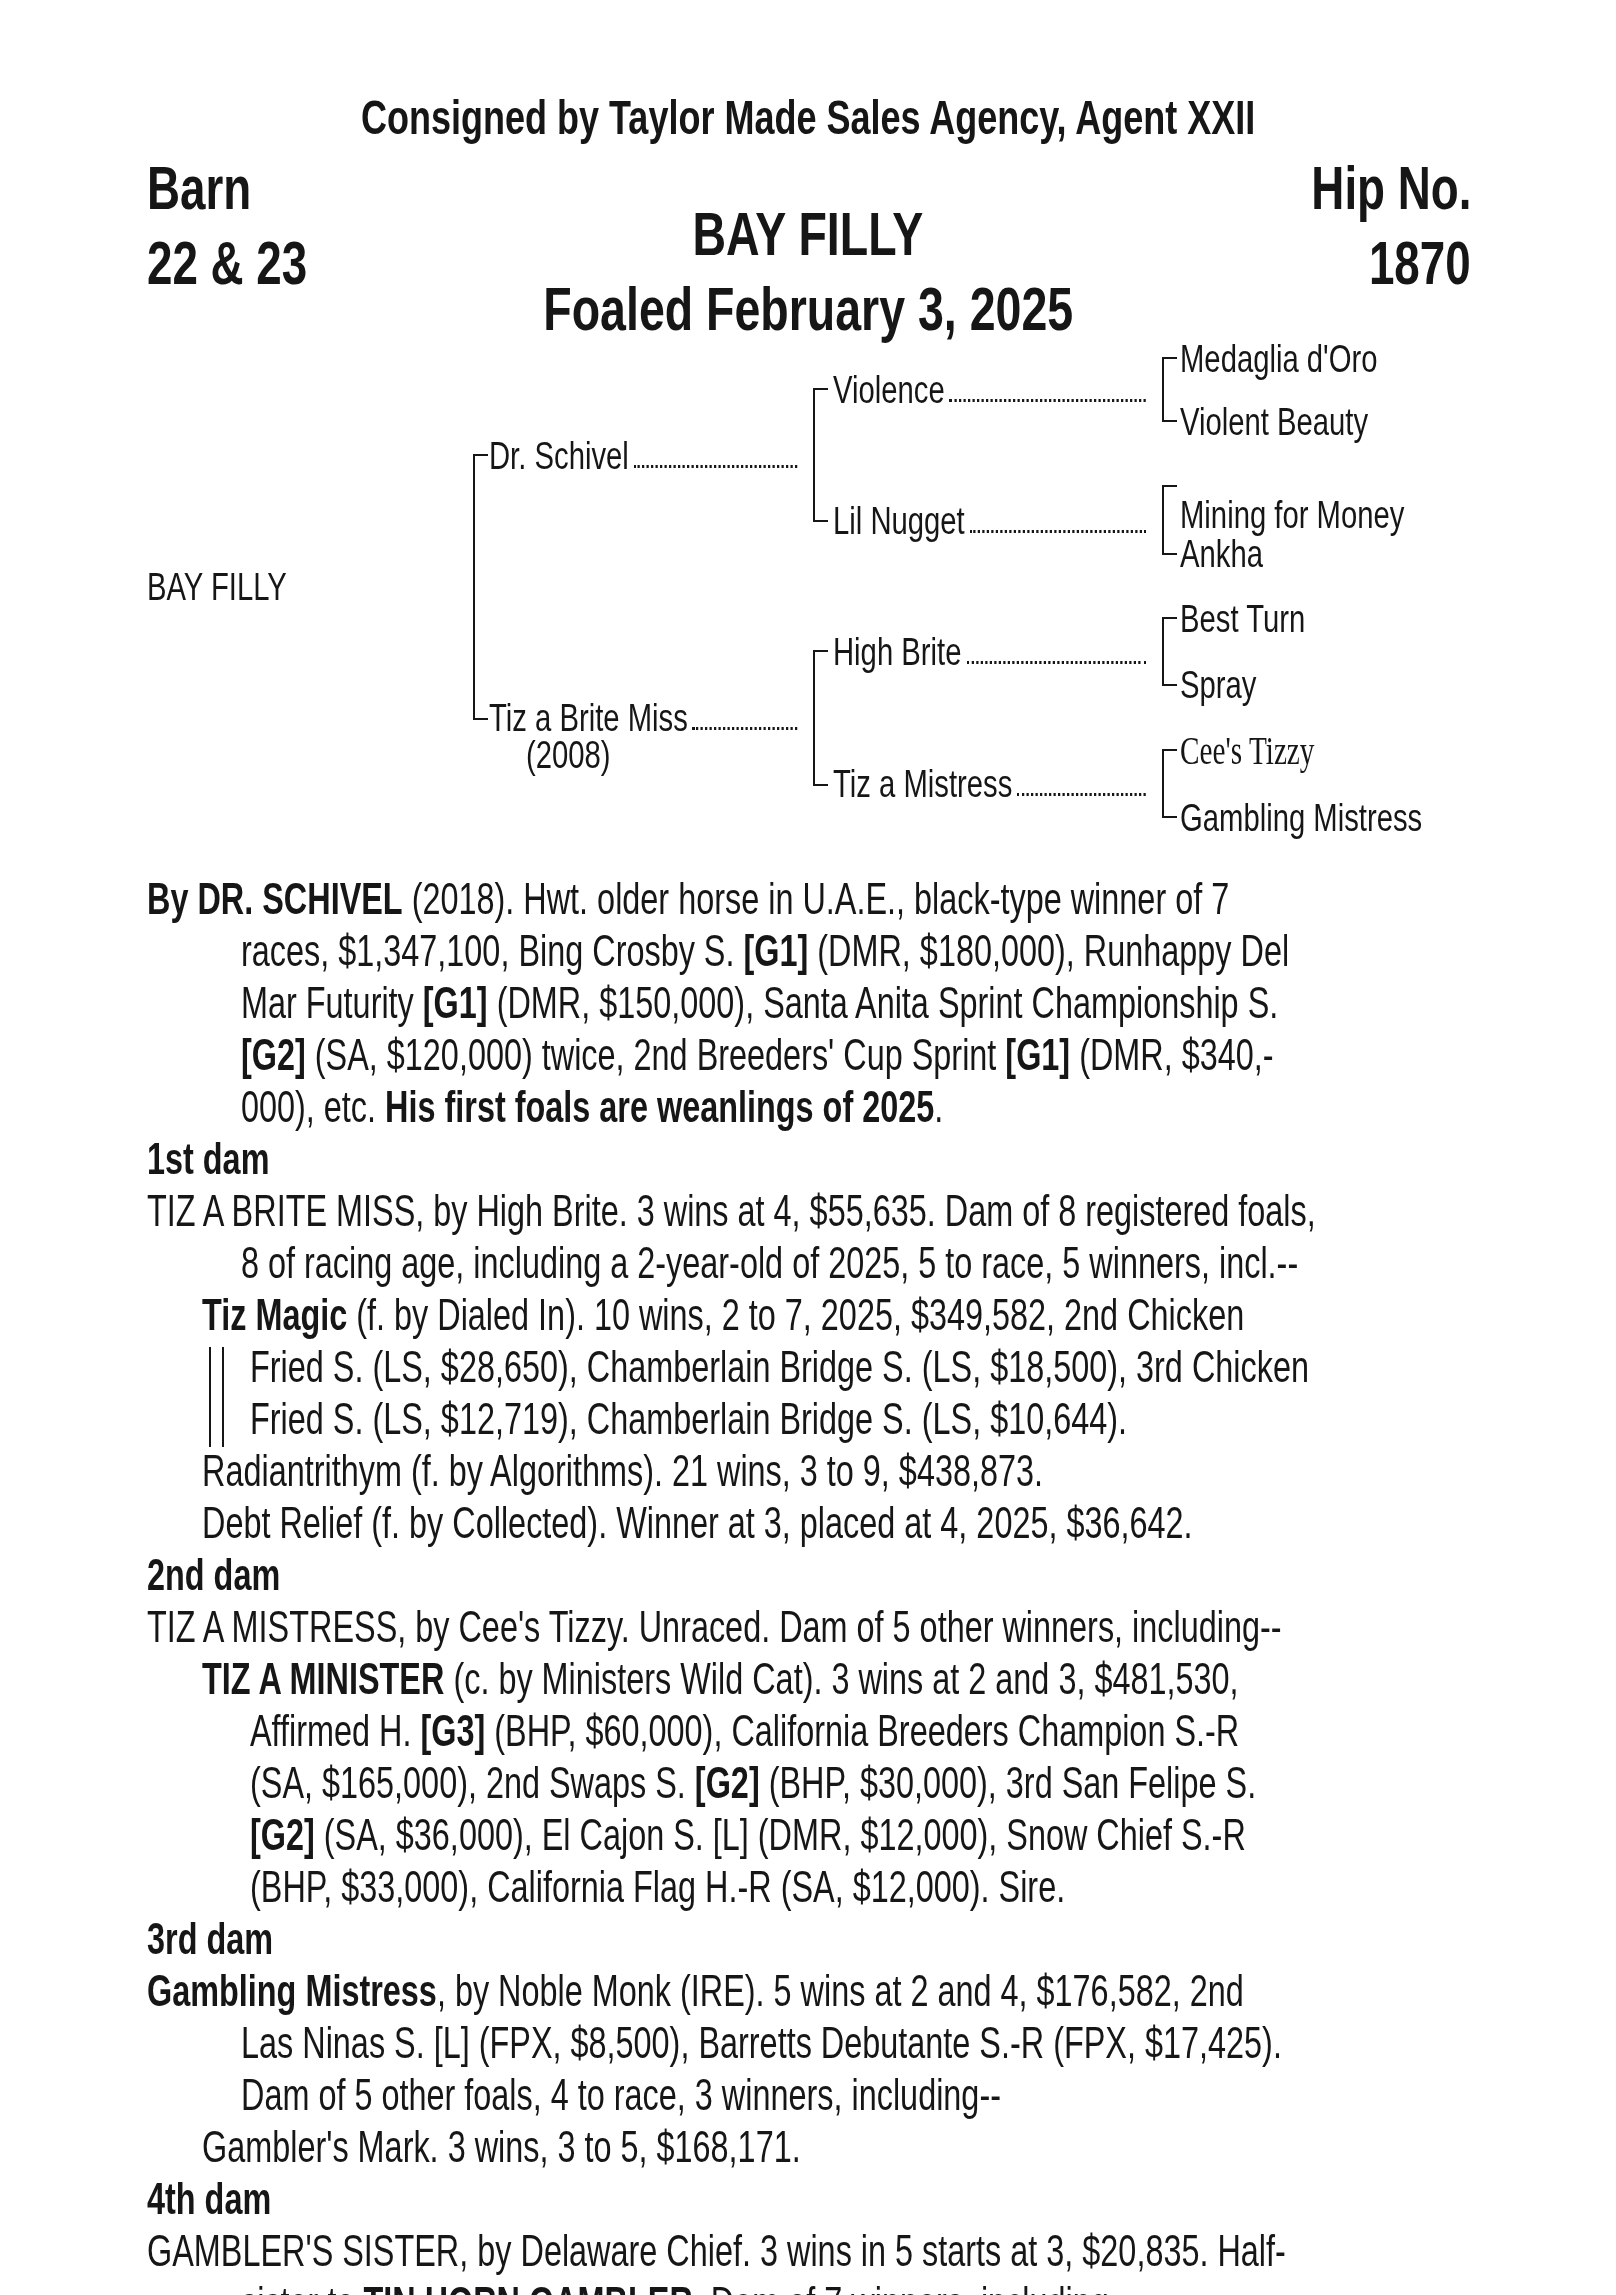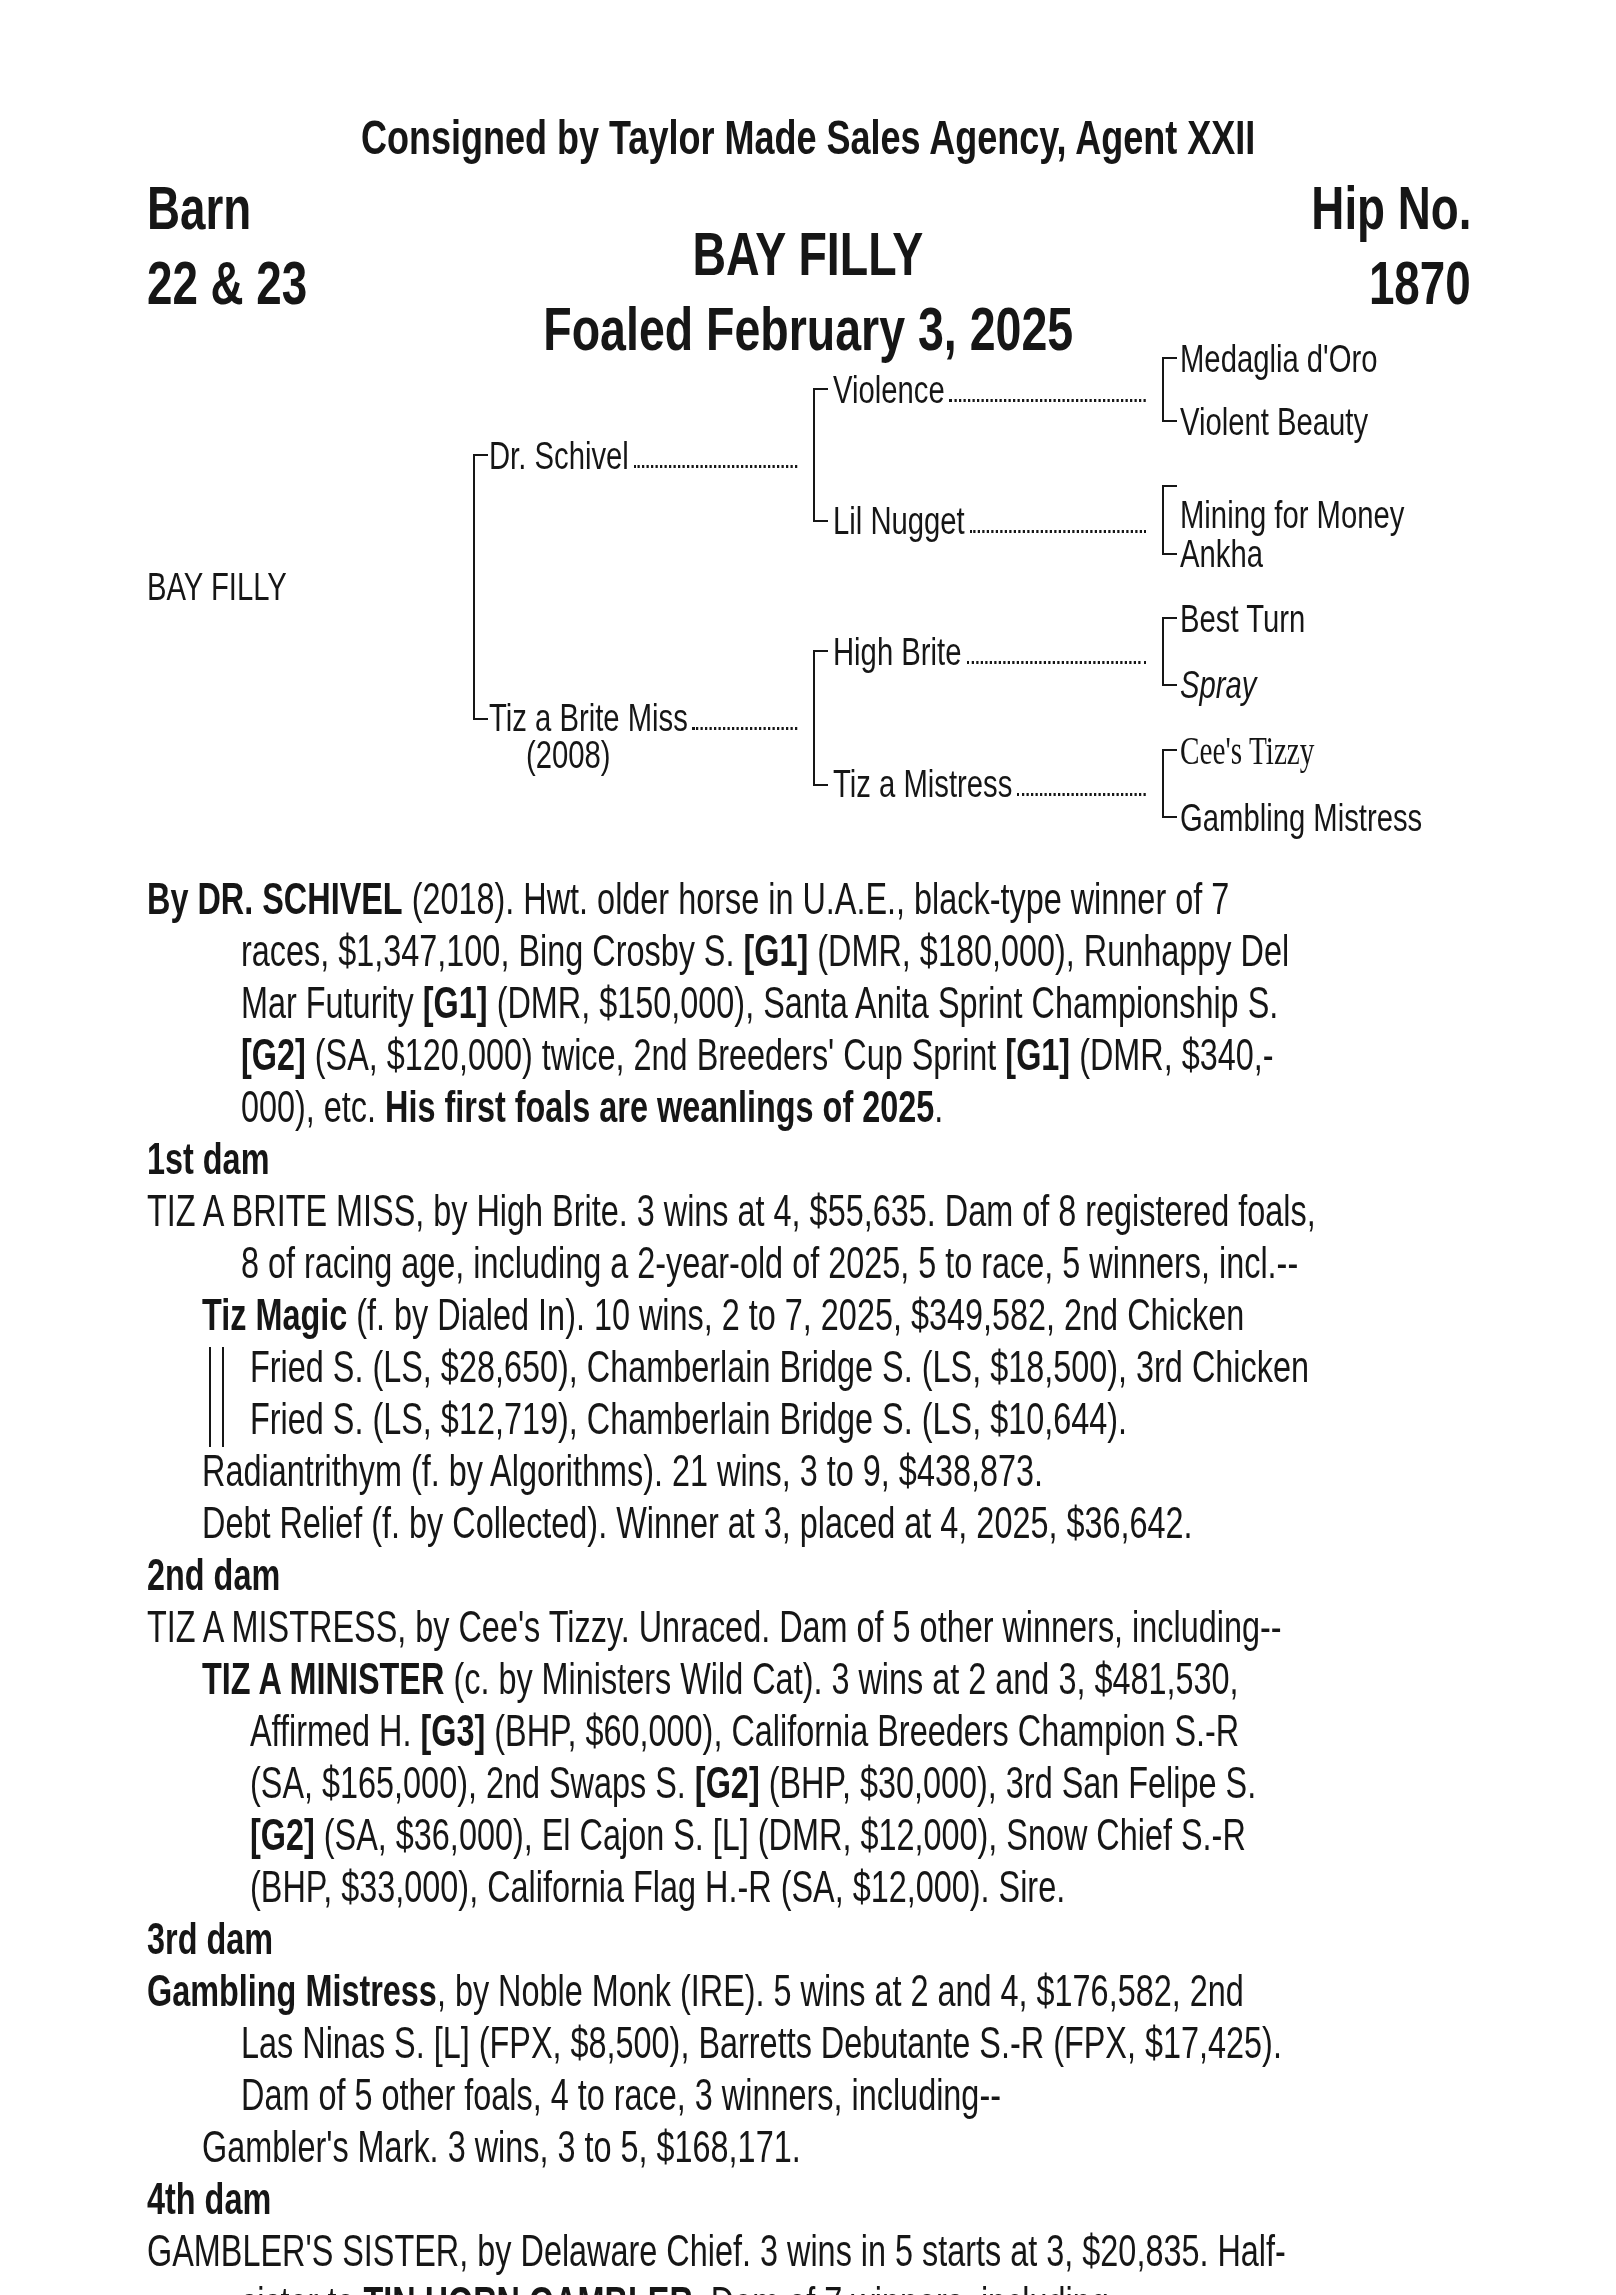--- a/index.html
+++ b/index.html
@@ -1,21 +1,21 @@
 <!DOCTYPE html>
 <html style="font-size:7.3px"><head>
 <meta charset="utf-8">
 <style>
   html,body{margin:0;padding:0;background:#ffffff;}
   body{
     width:1616px;height:3227px;position:relative;overflow:hidden;
     font-family:"Liberation Sans","DejaVu Sans",sans-serif;
     color:#161616;
   }
-  .abs{position:absolute;margin-top:20px;}
+  .abs{position:absolute;}
   
   .cl{display:inline-block;transform:scaleX(.75);transform-origin:0 0;white-space:nowrap;}
   .cc{display:inline-block;transform:scaleX(.75);transform-origin:50% 0;white-space:nowrap;}
   .cr{display:inline-block;transform:scaleX(.75);transform-origin:100% 0;white-space:nowrap;}
   .b{font-weight:bold;}
 
   
   .consigned{left:0;right:0;top:90px;text-align:center;font-size:48px;font-weight:bold;}
   .barn-label{left:147px;top:153px;font-size:61px;font-weight:bold;}
   .barn-value{left:147px;top:228px;font-size:61px;font-weight:bold;}
@@ -98,21 +98,21 @@
   <div class="trow" style="left:833px;top:764px;width:438px;">
     <span class="nm">Tiz a Mistress</span>
       <span class="leader"></span>
   </div>
 
   <div class="tnode" style="left:1180px;top:339px;"><span class="cl">Medaglia d'Oro</span></div>
   <div class="tnode" style="left:1180px;top:402px;"><span class="cl">Violent Beauty</span></div>
   <div class="tnode" style="left:1180px;top:495px;"><span class="cl">Mining for Money</span></div>
   <div class="tnode" style="left:1180px;top:534px;"><span class="cl">Ankha</span></div>
   <div class="tnode" style="left:1180px;top:599px;"><span class="cl">Best Turn</span></div>
-  <div class="tnode" style="left:1180px;top:665px;font-style:italic;"><span class="cl">Spray</span></div>
+  <div class="tnode" style="left:1180px;top:665px;"><span class="cl">Spray</span></div>
   <div class="tnode" style="left:1180px;top:731px;font-family:Liberation Serif, serif;"><span class="cl">Cee's Tizzy</span></div>
   <div class="tnode" style="left:1180px;top:798px;"><span class="cl">Gambling Mistress</span></div>
 </div>
 
 <div id="body-lines">
     <div class="bl ind-p0"><span class="b">By DR. SCHIVEL</span><span> (2018). Hwt. older horse in U.A.E., black-type winner of 7</span></div>
     <div class="bl ind-c0"><span>races, $1,347,100, Bing Crosby S. </span><span class="b">[G1]</span><span> (DMR, $180,000), Runhappy Del</span></div>
     <div class="bl ind-c0"><span>Mar Futurity </span><span class="b">[G1]</span><span> (DMR, $150,000), Santa Anita Sprint Championship S.</span></div>
     <div class="bl ind-c0"><span class="b">[G2]</span><span> (SA, $120,000) twice, 2nd Breeders' Cup Sprint </span><span class="b">[G1]</span><span> (DMR, $340,-</span></div>
     <div class="bl ind-c0"><span>000), etc. </span><span class="b">His first foals are weanlings of 2025</span><span>.</span></div>

